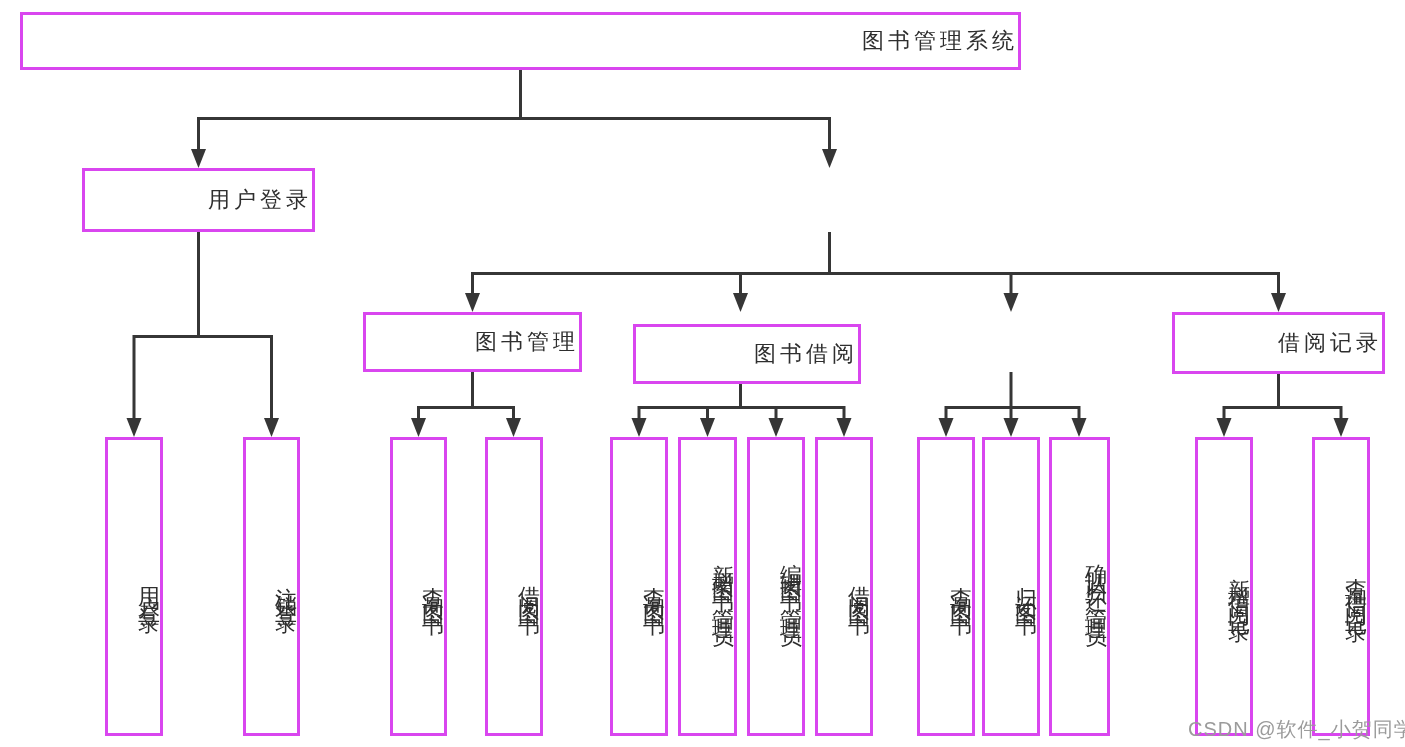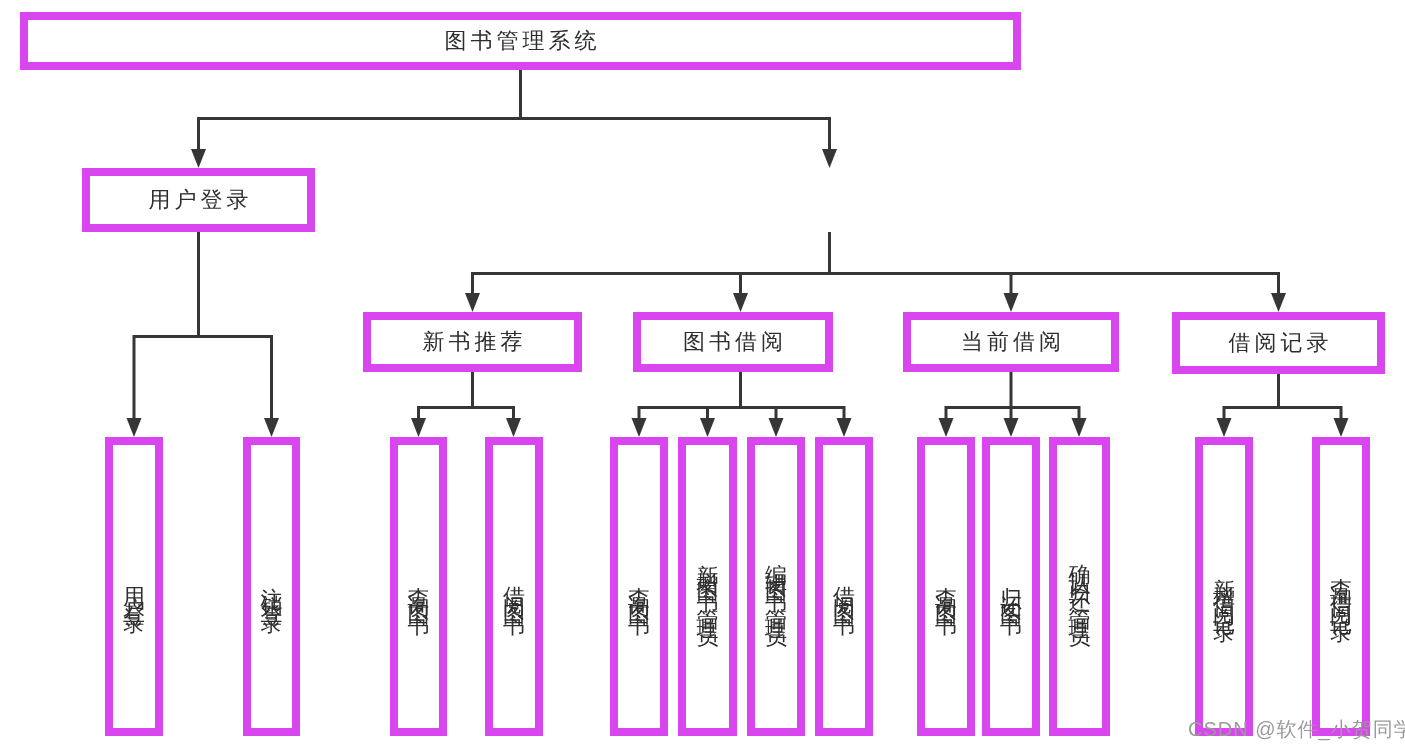--- a/index.html
+++ b/index.html
@@ -8,25 +8,25 @@
     position: relative;
     width: 1405px;
     height: 747px;
     background: #ffffff;
     overflow: hidden;
     font-family: "Liberation Sans", "DejaVu Sans", sans-serif;
   }
   svg.wires { position: absolute; left: 0; top: 0; width: 1405px; height: 747px; }
   .box {
     position: absolute;
-    border: 8px solid #d946ef;
+    border: 3px solid #d946ef;
     background: #ffffff;
     display: flex;
     align-items: center;
-    justify-content: center;
+    justify-content: flex-end;
     color: #2e2e2e;
     z-index: 2;
   }
   .box.h span {
     font-size: 22px;
     letter-spacing: 4px;
     text-indent: 4px;
     white-space: nowrap;
   }
   .box.v span {
@@ -94,27 +94,24 @@
 
   <div class="box h" style="left:20px;top:12px;width:1001px;height:58px">
     <span>图书管理系统</span>
   </div>
 
   <div class="box h" style="left:82px;top:168px;width:233px;height:64px">
     <span>用户登录</span>
   </div>
 
   <div class="box h" style="left:363px;top:312px;width:219px;height:60px">
-    <span>新书推荐</span>
+    <span>图书管理</span>
   </div>
-  <div class="box h" style="left:633px;top:312px;width:200px;height:60px">
+  <div class="box h" style="left:633px;top:324px;width:228px;height:60px">
     <span>图书借阅</span>
-  </div>
-  <div class="box h" style="left:903px;top:312px;width:216px;height:60px">
-    <span>当前借阅</span>
   </div>
   <div class="box h" style="left:1172px;top:312px;width:213px;height:62px">
     <span>借阅记录</span>
   </div>
 
   <div class="box v" style="left:105px;top:437px;width:58px;height:299px">
     <span>用户登录</span>
   </div>
   <div class="box v" style="left:243px;top:437px;width:57px;height:299px">
     <span>注销登录</span>

